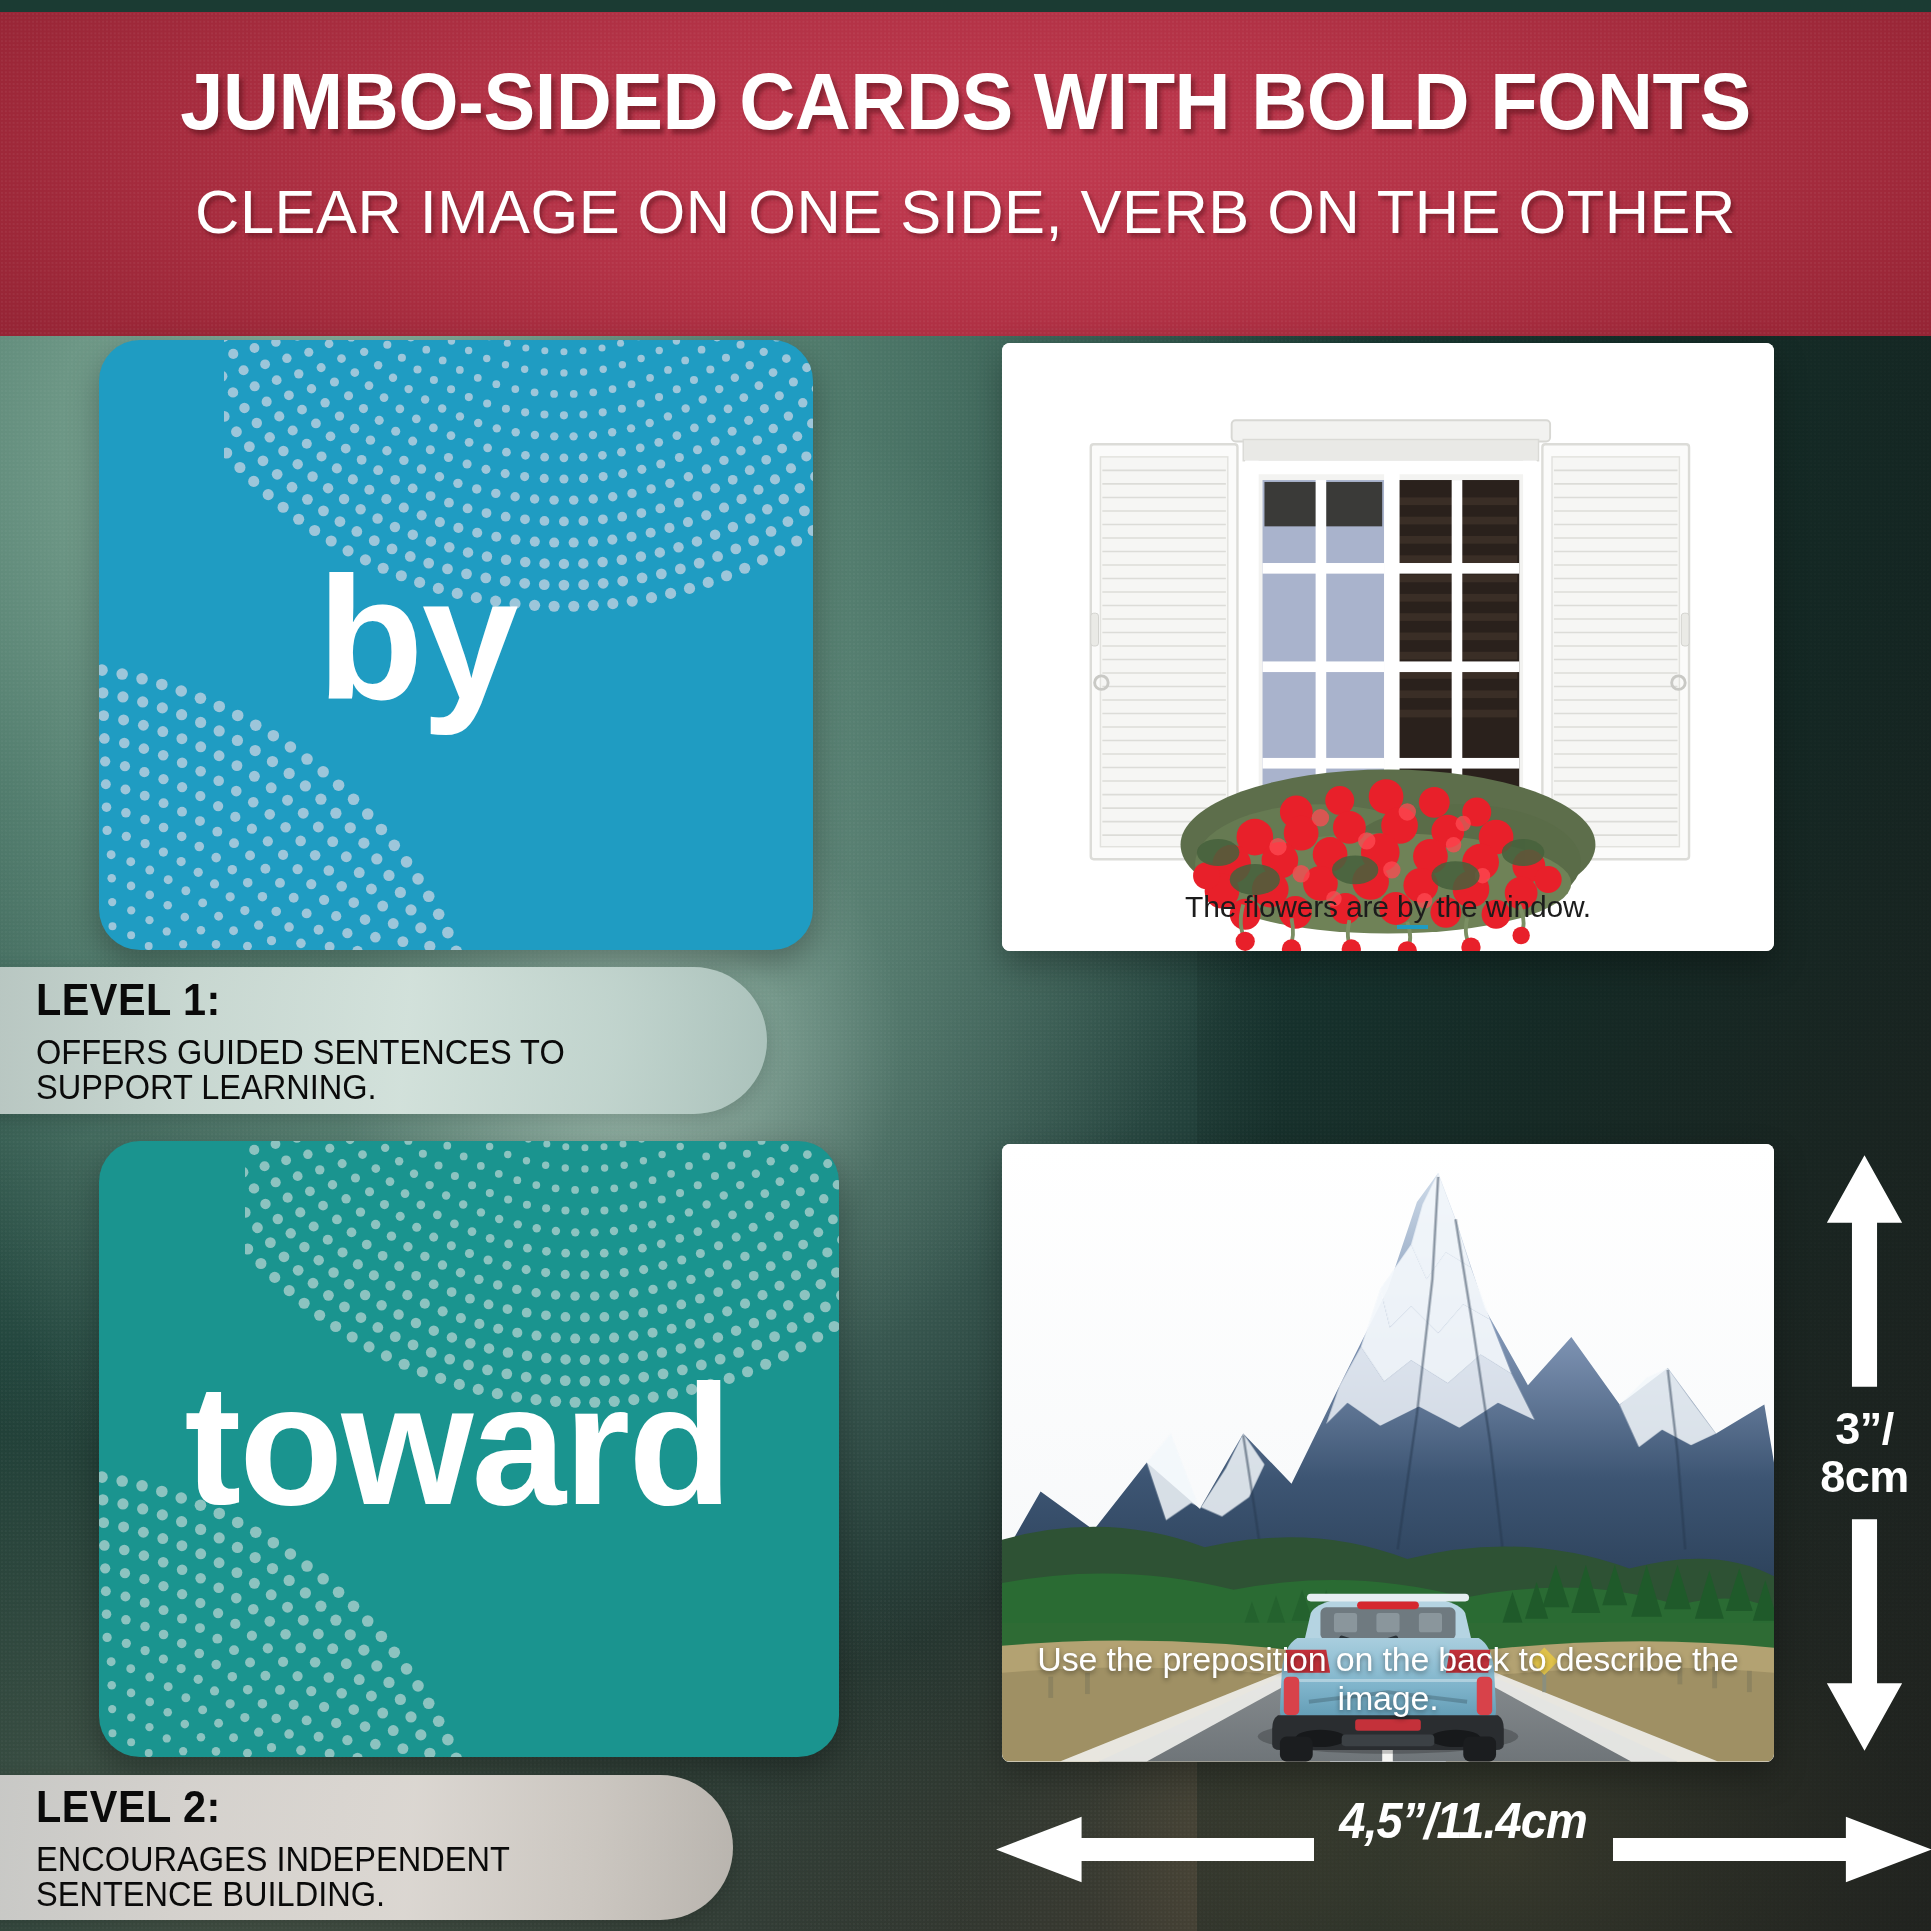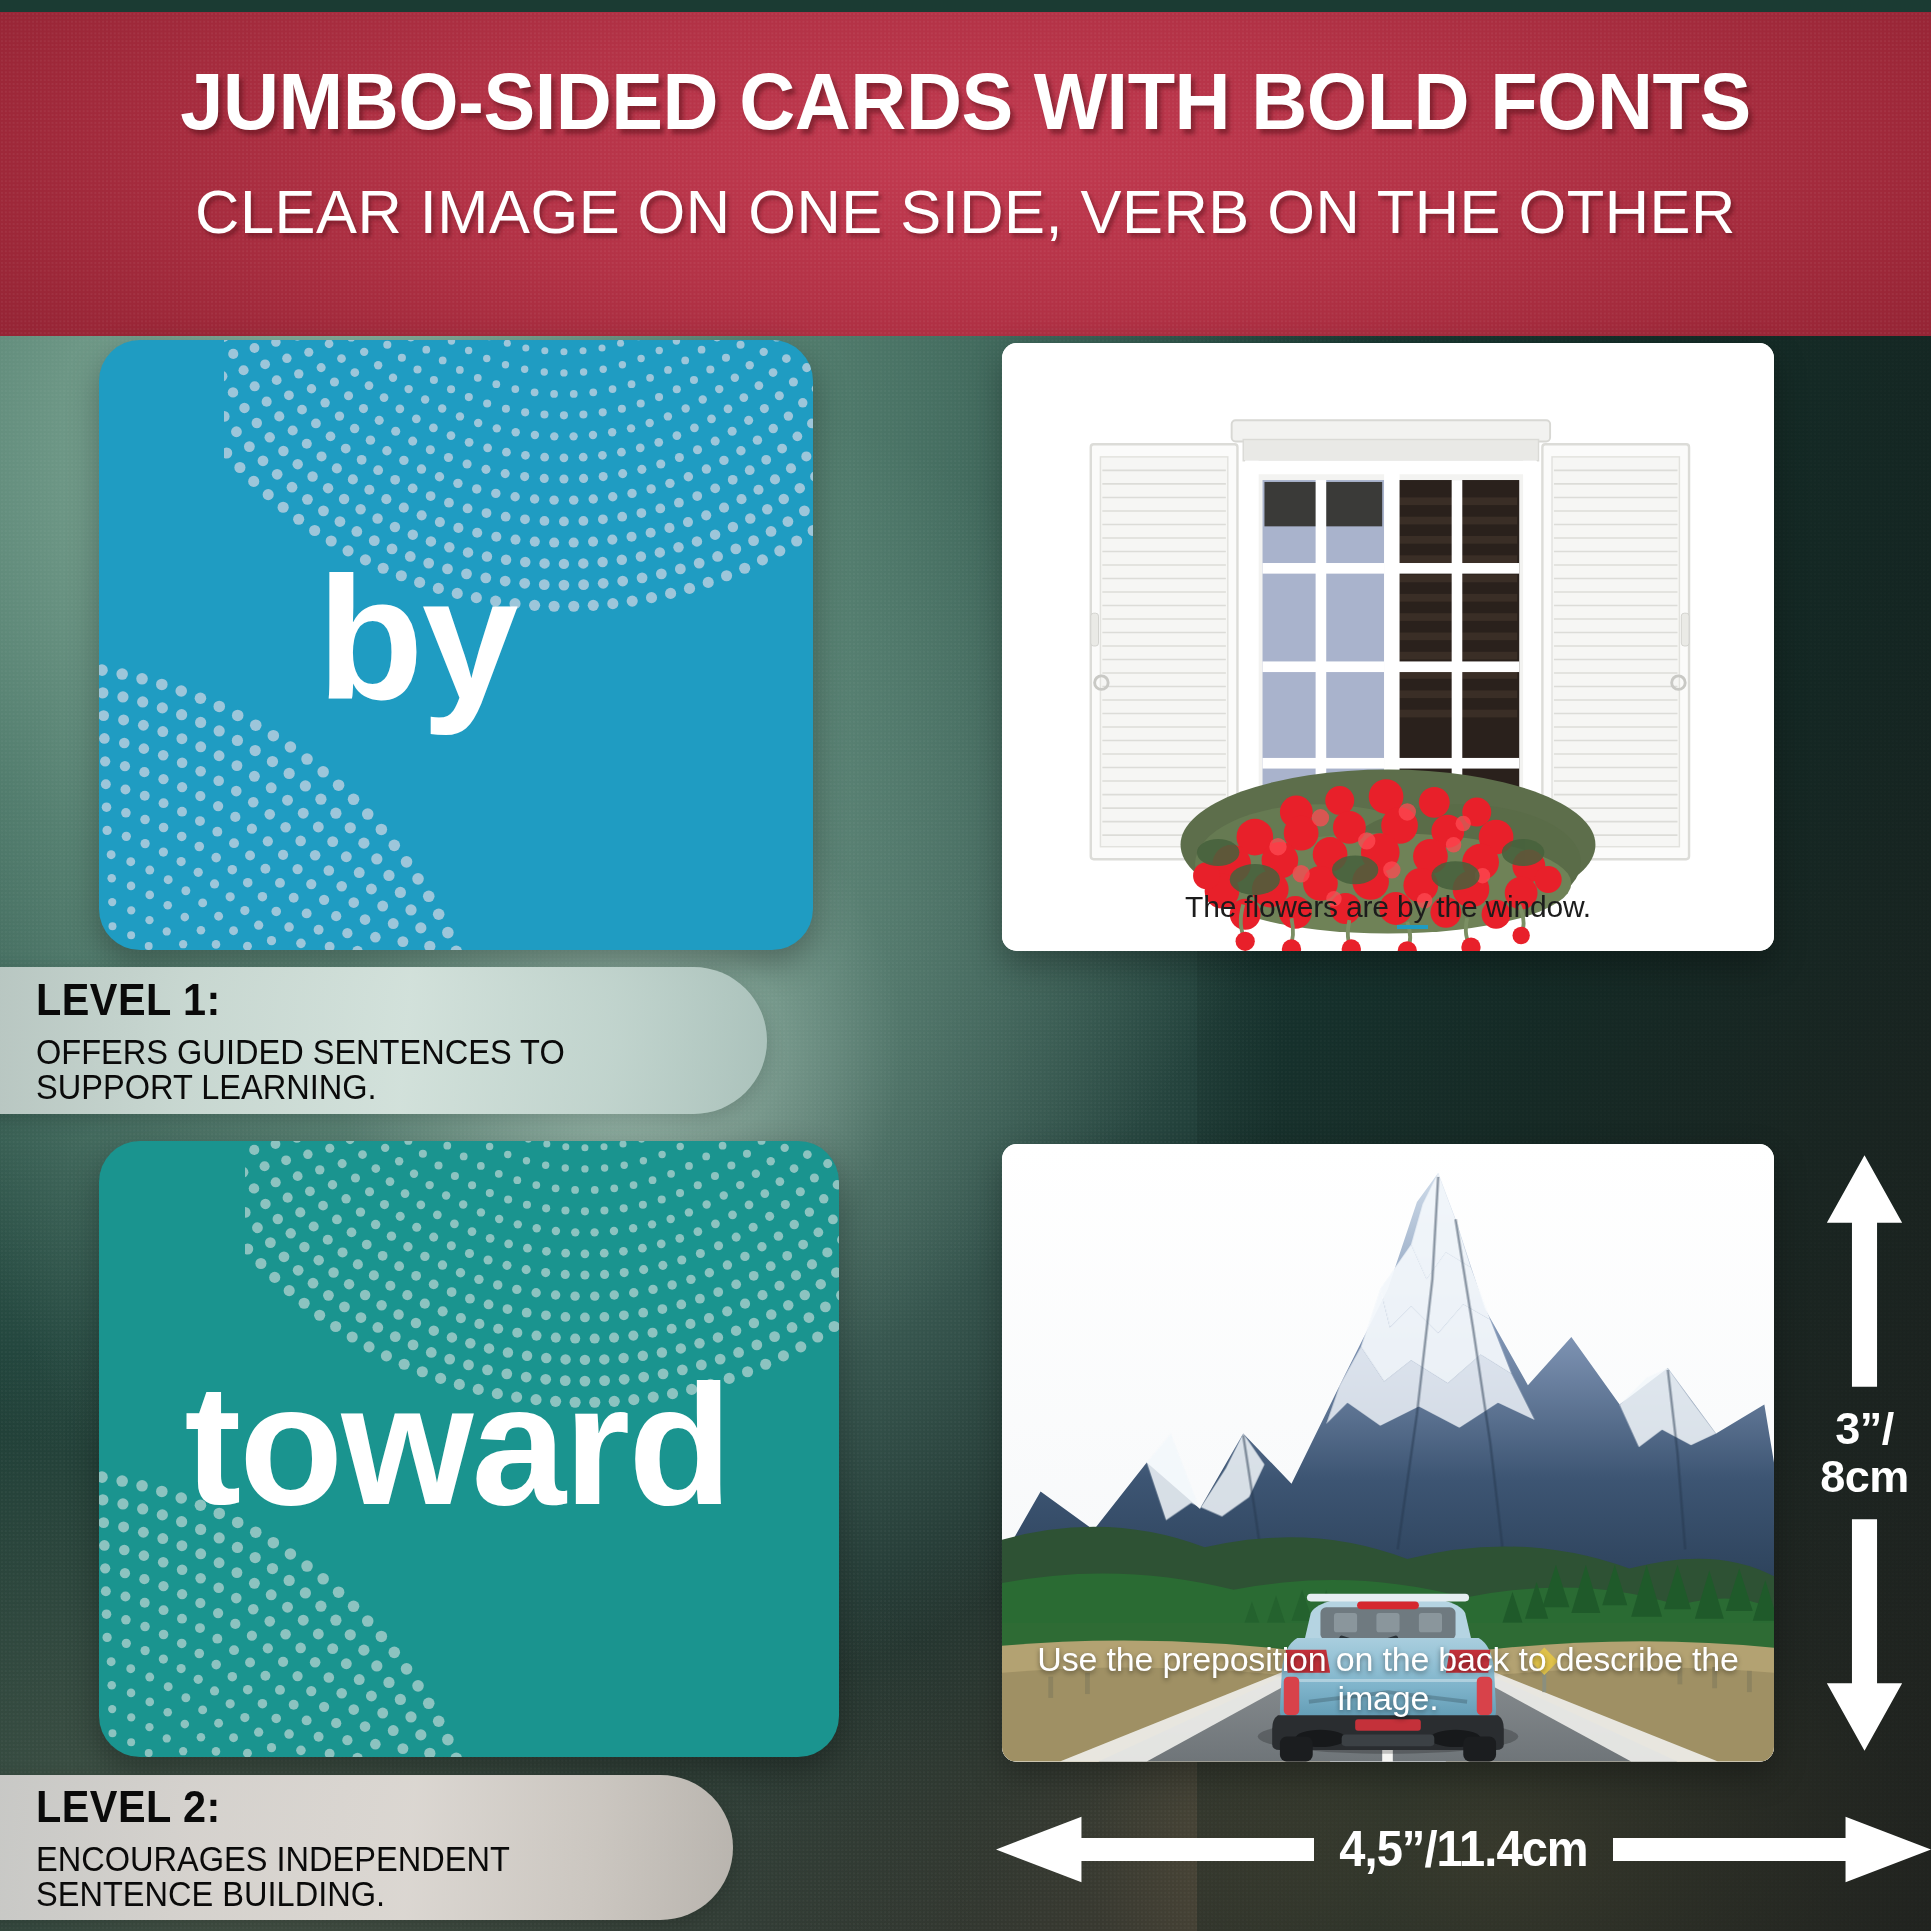--- a/index.html
+++ b/index.html
@@ -103,21 +103,21 @@
 
   #card-by .word-text     { font-size:174px; transform:translate(-39px,-5.8px); }
   #card-toward .word-text { font-size:170px; transform:translate(-11.6px,-3.9px); }
 
   
   .dots svg { display:block; }
 
   
   .photo-card {
     position:absolute;
-    border-radius:15px;
+    border-radius:8px;
     overflow:hidden;
     background:#ffffff;
     box-shadow:0 13.5px 33px rgba(0,0,0,0.28);
   }
   #photo-window { left:1002px; top:343px;  width:772px; height:608px; }
   #photo-road   { left:1002px; top:1144px; width:772px; height:618px; }
 
   .window-caption {
     position:absolute; left:0; right:0; bottom:27px;
     text-align:center;
@@ -187,21 +187,21 @@
     font-size:45px;
     line-height:1.06;
     text-align:center;
     padding:7.7px 0;
     letter-spacing:-0.5px;
     white-space:pre-line;
   }
 
   #dim-horizontal {
     position:absolute; left:996px; top:1796px; width:935px; height:106px;
-    display:flex; align-items:center; justify-content:center;
+    display:flex; justify-content:center;font-style:italic;
   }
   #dim-horizontal .arrow-row { flex:1; display:flex; align-items:center; }
   .dim-label-h {
     color:#ffffff;
     font-weight:bold;
     font-size:50px;
     line-height:1;
     padding:0 17.4px;
     letter-spacing:-1px;
     white-space:nowrap;

